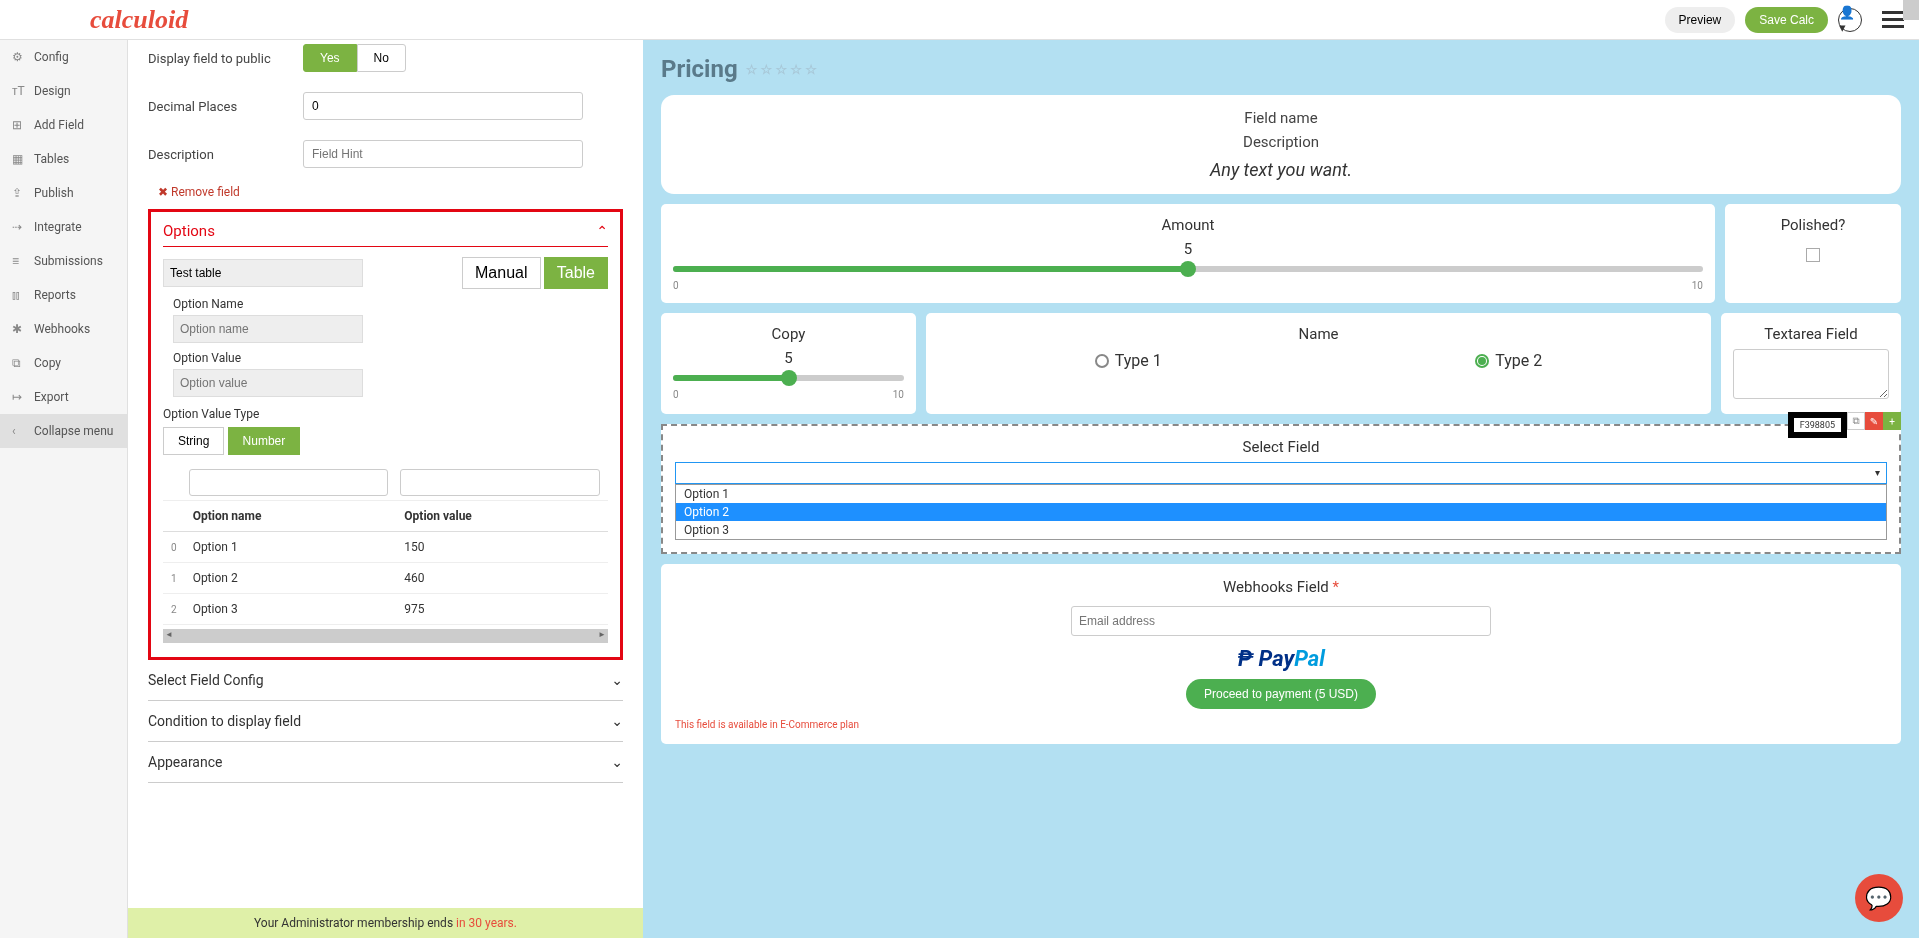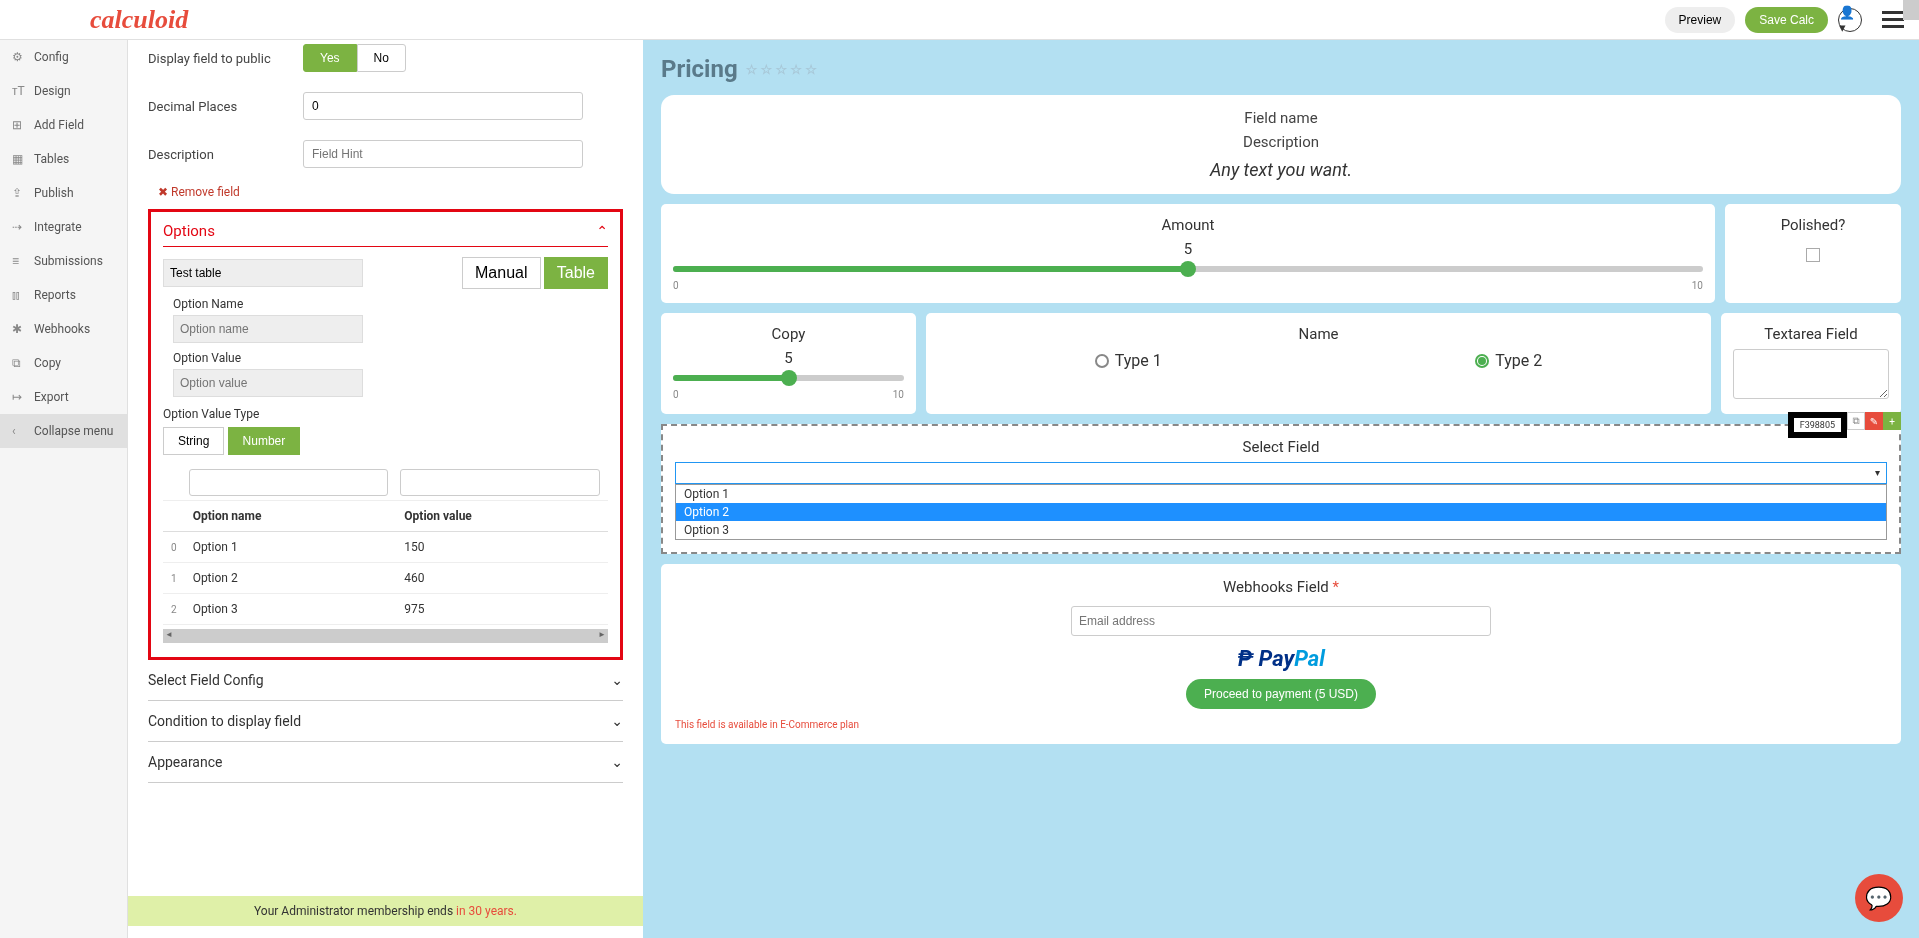--- a/index.html
+++ b/index.html
@@ -87,21 +87,21 @@
 .dropdown-item { padding: 2px 8px; font-size: 12px; cursor: pointer; }
 .dropdown-item.highlight { background: #1e90ff; color: #fff; }
 .payments-card { background: #fff; border-radius: 5px; padding: 14px; text-align: center; }
 .req { color: #e74c3c; }
 .email-input { width: 420px; padding: 7px; border: 1px solid #ccc; border-radius: 3px; margin: 10px auto; display: block; font-size: 12px; }
 .paypal { font-size: 22px; font-weight: bold; font-style: italic; margin: 8px 0; }
 .paypal .p1 { color: #003087; }
 .paypal .p2 { color: #009cde; }
 .proceed-btn { background: #4caf50; color: #fff; border: none; padding: 8px 18px; border-radius: 16px; font-size: 12px; cursor: pointer; }
 .ecom-note { color: #e74c3c; font-size: 10px; text-align: left; margin-top: 10px; }
-.footer-bar { position: fixed; bottom: 12px; left: 128px; width: 515px; background: #dff0a8; padding: 8px; text-align: center; font-size: 12px; }
+.footer-bar { position: fixed; bottom: 0; left: 128px; width: 515px; background: #dff0a8; padding: 8px; text-align: center; font-size: 12px; }
 .footer-bar .years { color: #e74c3c; }
 .chat-bubble { position: fixed; bottom: 16px; right: 16px; width: 48px; height: 48px; background: #e74c3c; border-radius: 50%; display: flex; align-items: center; justify-content: center; color: #fff; font-size: 22px; cursor: pointer; }
 .scroll-indicator { position: fixed; right: 0; top: 0; width: 16px; height: 20px; background: #ccc; }
 </style>
 </head>
 <body>
 
 <div class="topbar">
   <div class="logo">calculoid</div>
   <div class="topbar-right">

